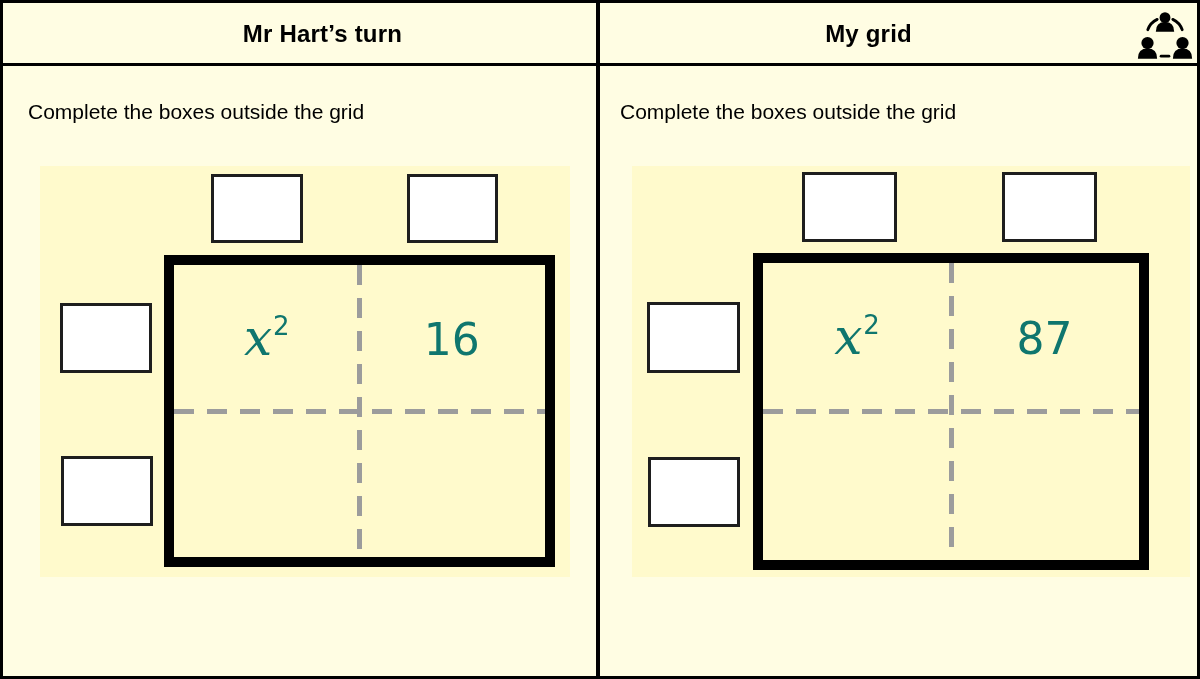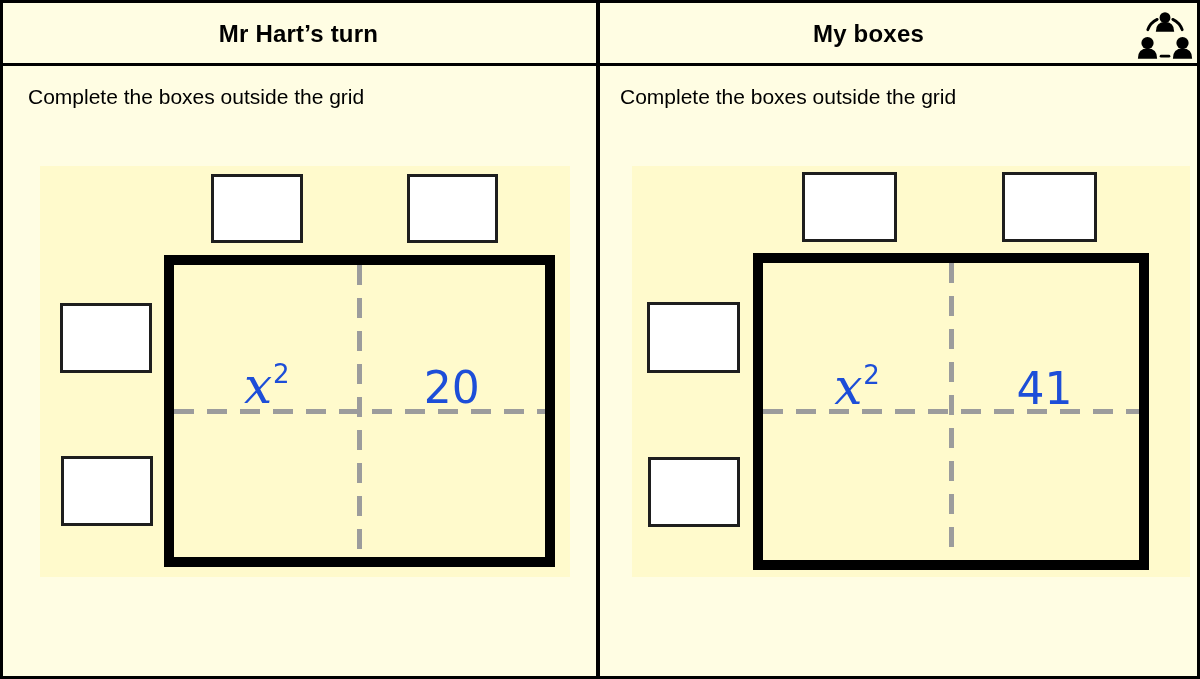--- a/index.html
+++ b/index.html
@@ -9,38 +9,38 @@
     font-family:"Liberation Sans",sans-serif;
     overflow:hidden;
   }
   .page-border{position:absolute;inset:0;border:3px solid #000;pointer-events:none;z-index:50;}
   .panel-rect{position:absolute;background:var(--panel-bg,#FFFACC);}
   .pr-left{left:40px;top:166px;width:530px;height:411px;}
   .pr-right{left:632px;top:166px;width:558px;height:411px;}
   .header-line{position:absolute;left:0;top:63px;width:100%;height:3px;background:#000;z-index:10;}
   .divider{position:absolute;left:596px;top:0;width:4px;height:100%;background:#000;z-index:10;}
   .title{position:absolute;top:20px;font-size:24px;font-weight:bold;color:var(--text,#000);text-align:center;letter-spacing:.2px;}
-  .title-left{left:0;width:597px;}
+  .title-left{left:0;width:597px;padding-left:24px;}
   .title-right{left:597px;width:543px;}
-  .instruction{position:absolute;top:85px;font-size:21px;color:var(--text,#000);}
+  .instruction{position:absolute;top:100px;font-size:21px;color:var(--text,#000);}
   .ins-left{left:28px;}
   .ins-right{left:620px;}
   .grid{
     position:absolute;border:10px solid var(--grid-border,#000);
     box-sizing:border-box;display:grid;
     grid-template-columns:1fr 1fr;grid-template-rows:1fr 1fr;z-index:5;
   }
   .grid-left{left:164px;top:255px;width:391px;height:312px;}
   .grid-right{left:753px;top:253px;width:396px;height:317px;}
   .dash{position:absolute;z-index:1;}
   .dash-v{left:calc(50% - 2.5px);top:0;width:5px;height:100%;
     background:repeating-linear-gradient(180deg,var(--dash-gray,#9C9C9C) 0 20px,transparent 20px 33px);}
   .dash-h{top:calc(50% - 2.5px);left:0;width:100%;height:5px;
     background:repeating-linear-gradient(90deg,var(--dash-gray,#9C9C9C) 0 20px,transparent 20px 33px);}
-  .cell{display:flex;align-items:flex-end;justify-content:center;z-index:2;color:#1d4ed8;}
+  .cell{display:flex;align-items:center;justify-content:center;z-index:2;color:#0f766e;}
   .math{line-height:1;white-space:nowrap;}
   .coef{font-family:"DejaVu Sans",sans-serif;font-size:44px;}
   .variable{font-family:"DejaVu Serif",serif;font-style:italic;font-size:50px;}
   .power{font-family:"DejaVu Sans",sans-serif;font-size:26px;position:relative;top:-20px;margin-left:1px;}
   .answer-box{
     position:absolute;background:var(--box-fill,#FFFFFF);
     border:3px solid var(--box-border,#1E1E1E);box-sizing:border-box;z-index:6;
   }
   .ab-0t0{left:211px;top:174px;width:92px;height:69px;}
   .ab-0t1{left:407px;top:174px;width:91px;height:69px;}
@@ -54,21 +54,21 @@
 </style>
 </head>
 <body>
 
 <div class="stage">
 
   <div class="panel-rect pr-left"></div>
   <div class="panel-rect pr-right"></div>
 
   <div class="title title-left">Mr Hart’s turn</div>
-  <div class="title title-right">My boxes</div>
+  <div class="title title-right">My grid</div>
 
   <svg class="group-icon" viewBox="0 0 64 64">
     <g fill="#000000">
       <circle cx="32" cy="11" r="6.2"></circle>
       <path d="M21.5 27 Q21.5 16 32 16 Q42.5 16 42.5 27 Z"></path>
       <circle cx="12" cy="40" r="7"></circle>
       <path d="M1 58 Q1 46 12 46 Q23 46 23 58 Z"></path>
       <circle cx="52" cy="40" r="7"></circle>
       <path d="M41 58 Q41 46 52 46 Q63 46 63 58 Z"></path>
     </g>
@@ -85,32 +85,32 @@
   <div class="instruction ins-left">Complete the boxes outside the grid</div>
   <div class="instruction ins-right">Complete the boxes outside the grid</div>
 
   <div class="grid grid-left">
     <div class="dash dash-v"></div>
     <div class="dash dash-h"></div>
     <div class="cell">
       <span class="math"><span class="coef"></span><span class="variable">x</span><span class="power">2</span></span>
     </div>
     <div class="cell">
-      <span class="math"><span class="coef">20</span><span class="variable"></span><span class="power"></span></span>
+      <span class="math"><span class="coef">16</span><span class="variable"></span><span class="power"></span></span>
     </div>
   </div>
 
   <div class="grid grid-right">
     <div class="dash dash-v"></div>
     <div class="dash dash-h"></div>
     <div class="cell">
       <span class="math"><span class="coef"></span><span class="variable">x</span><span class="power">2</span></span>
     </div>
     <div class="cell">
-      <span class="math"><span class="coef">41</span><span class="variable"></span><span class="power"></span></span>
+      <span class="math"><span class="coef">87</span><span class="variable"></span><span class="power"></span></span>
     </div>
   </div>
 
   <div class="answer-box ab-0t0"></div>
   <div class="answer-box ab-0t1"></div>
   <div class="answer-box ab-0s0"></div>
   <div class="answer-box ab-0s1"></div>
 
   <div class="answer-box ab-1t0"></div>
   <div class="answer-box ab-1t1"></div>

